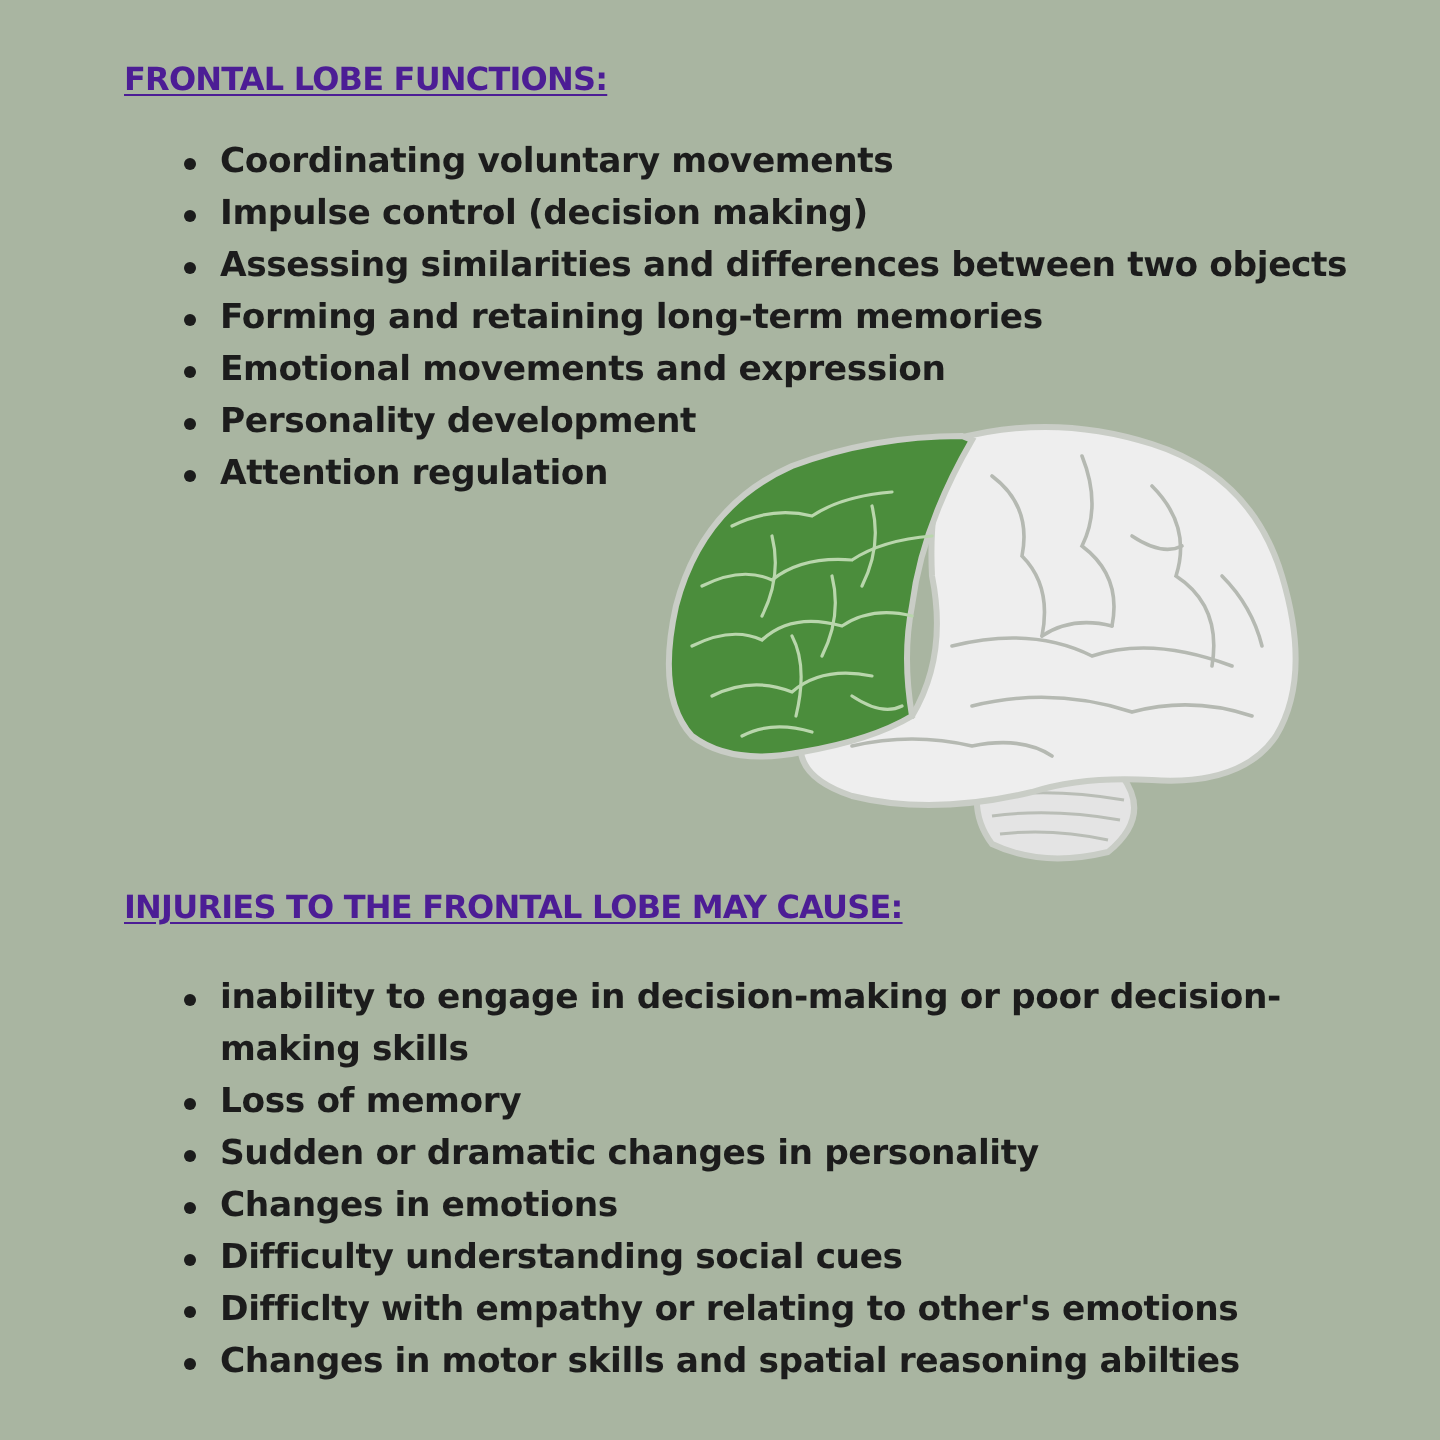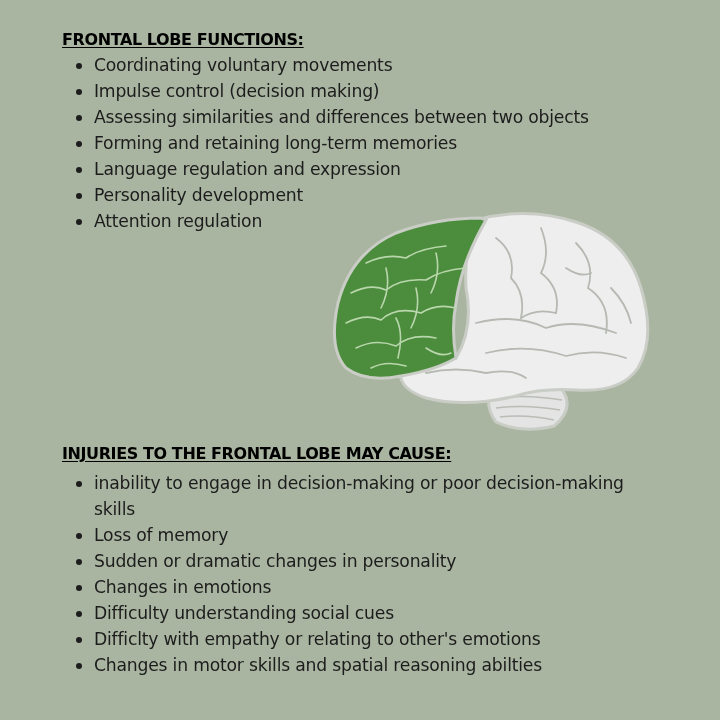--- a/index.html
+++ b/index.html
@@ -11,30 +11,31 @@
       position: relative;
     }
     .section-title {
       position: absolute;
       left: 62px;
       font-weight: bold;
       font-size: 16px;
       letter-spacing: -0.4px;
       text-decoration: underline;
       text-underline-offset: 2px;
-      color: #000000;
+      color: #4c1d95;
     }
     ul.list {
       position: absolute;
       left: 74px;
-      margin: 0; padding: 0;
+      margin: 16px; padding: 0;
       list-style: none;
       font-size: 17.2px;
       letter-spacing: -0.2px;
       line-height: 26px;
+      font-weight: bold;
     }
     ul.list li {
       position: relative;
       padding-left: 20px;
     }
     ul.list li::before {
       content: "";
       position: absolute;
       left: 2px; top: 11px;
       width: 6px; height: 6px;
@@ -54,21 +55,21 @@
   </style>
 </head>
 <body>
 
 <div id="functions-title" class="section-title">FRONTAL LOBE FUNCTIONS:</div>
 <ul id="functions-list" class="list">
   <li>Coordinating voluntary movements</li>
   <li>Impulse control (decision making)</li>
   <li>Assessing similarities and differences between two objects</li>
   <li>Forming and retaining long-term memories</li>
-  <li>Language regulation and expression</li>
+  <li>Emotional movements and expression</li>
   <li>Personality development</li>
   <li>Attention regulation</li>
 </ul>
 
 <svg class="brain" viewBox="0 0 330 225" xmlns="http://www.w3.org/2000/svg">
 
   <g>
     <path d="M165 178 Q200 172 235 180 Q250 200 228 218 Q195 226 170 214 Q158 198 165 178 Z" fill="#e4e4e4" stroke="#c9cdc6" stroke-width="3"></path>
     <path d="M172 190 Q200 186 236 192 M170 200 Q200 196 234 202 M174 209 Q200 206 228 212" stroke="#b9bdb6" stroke-width="1.5" fill="none"></path>
   </g>

